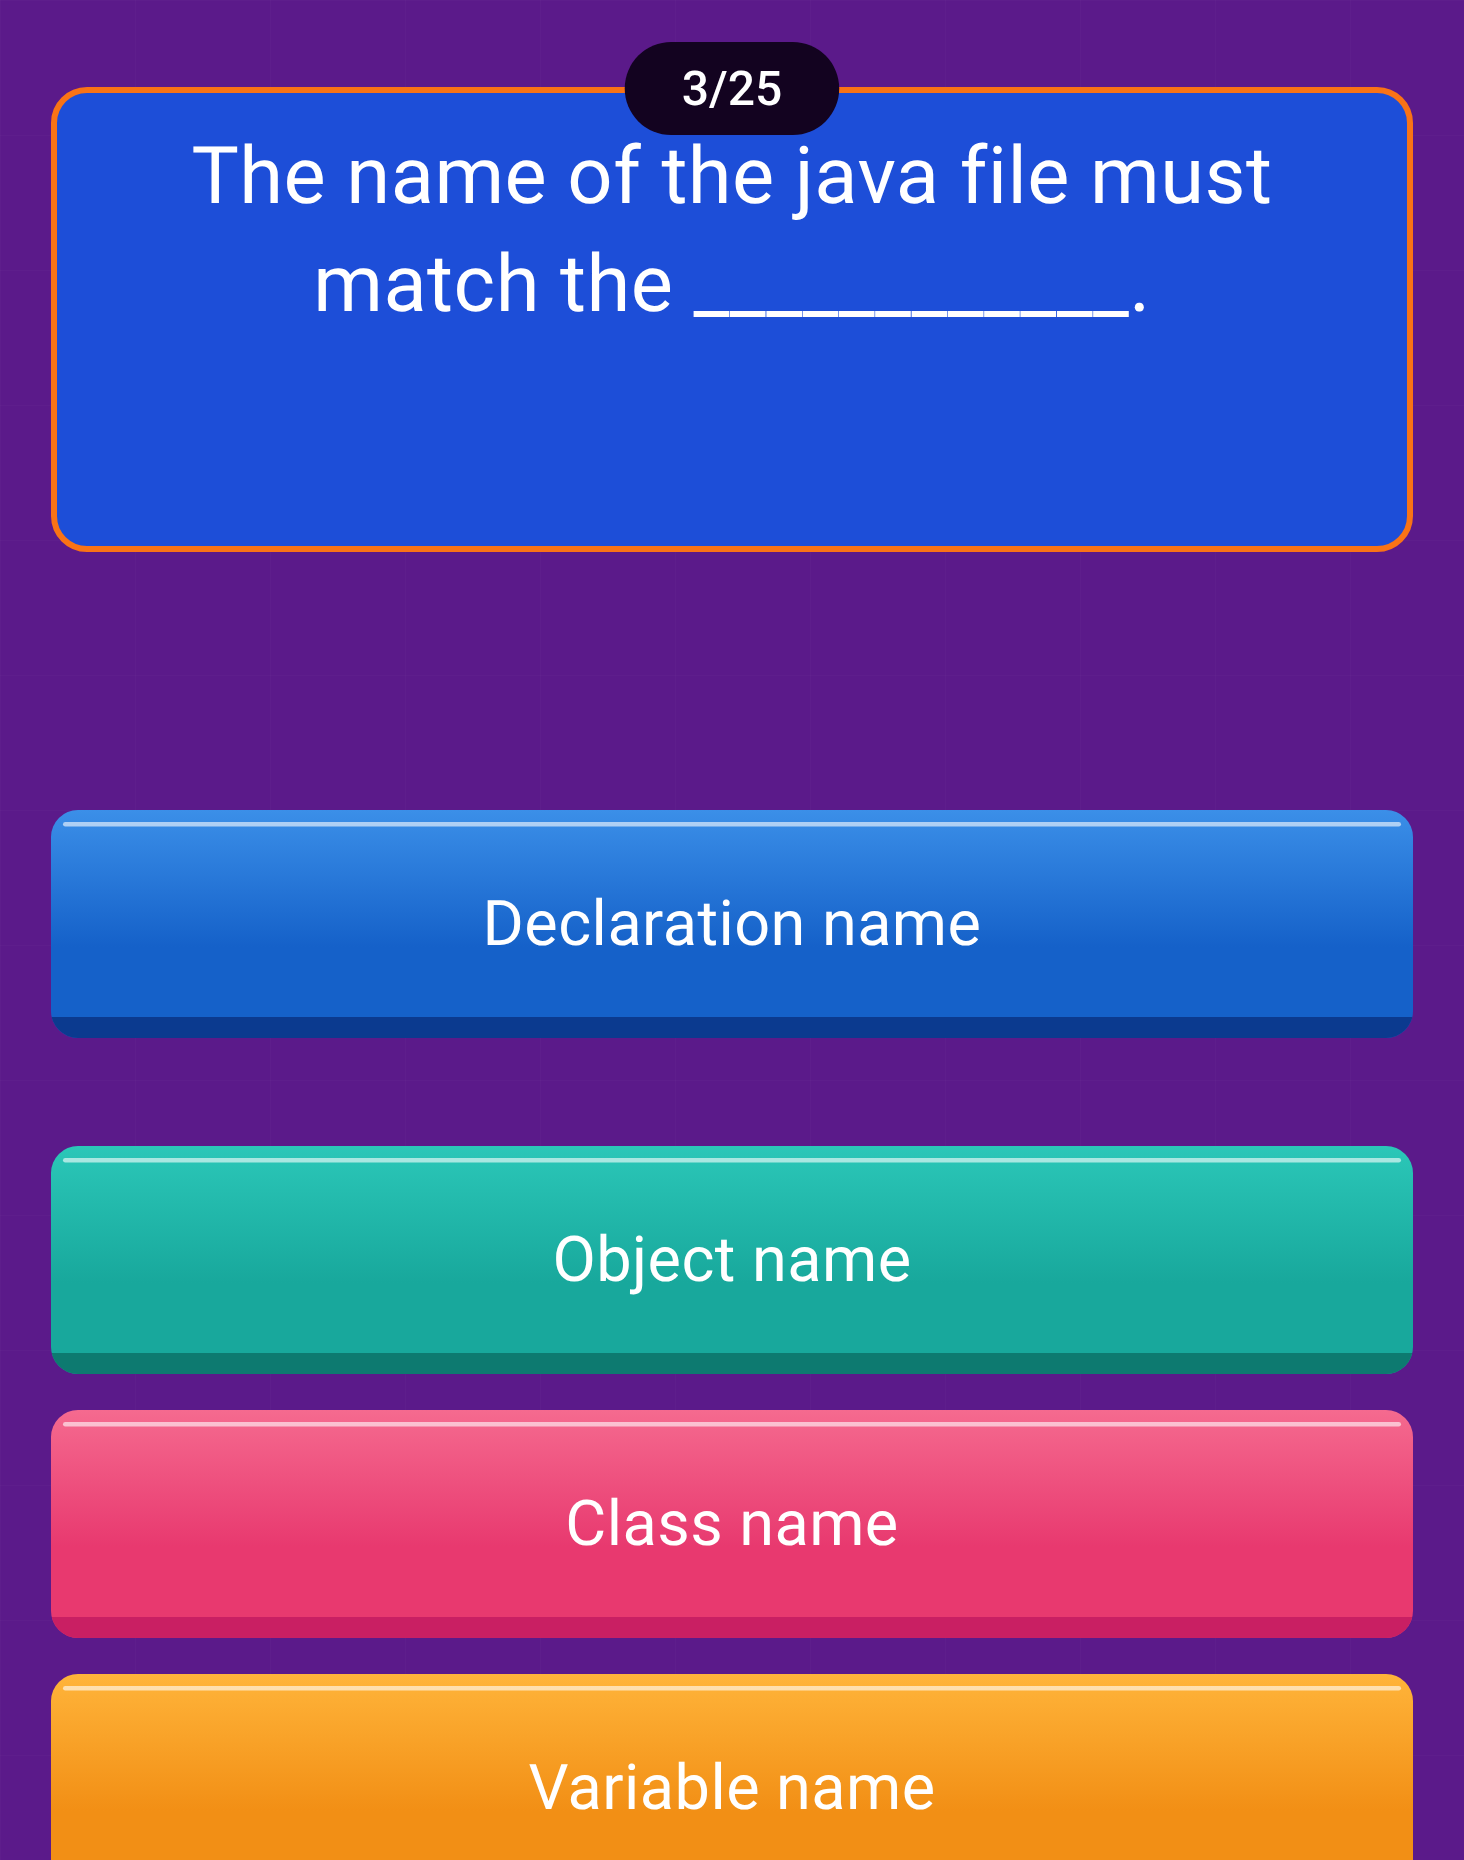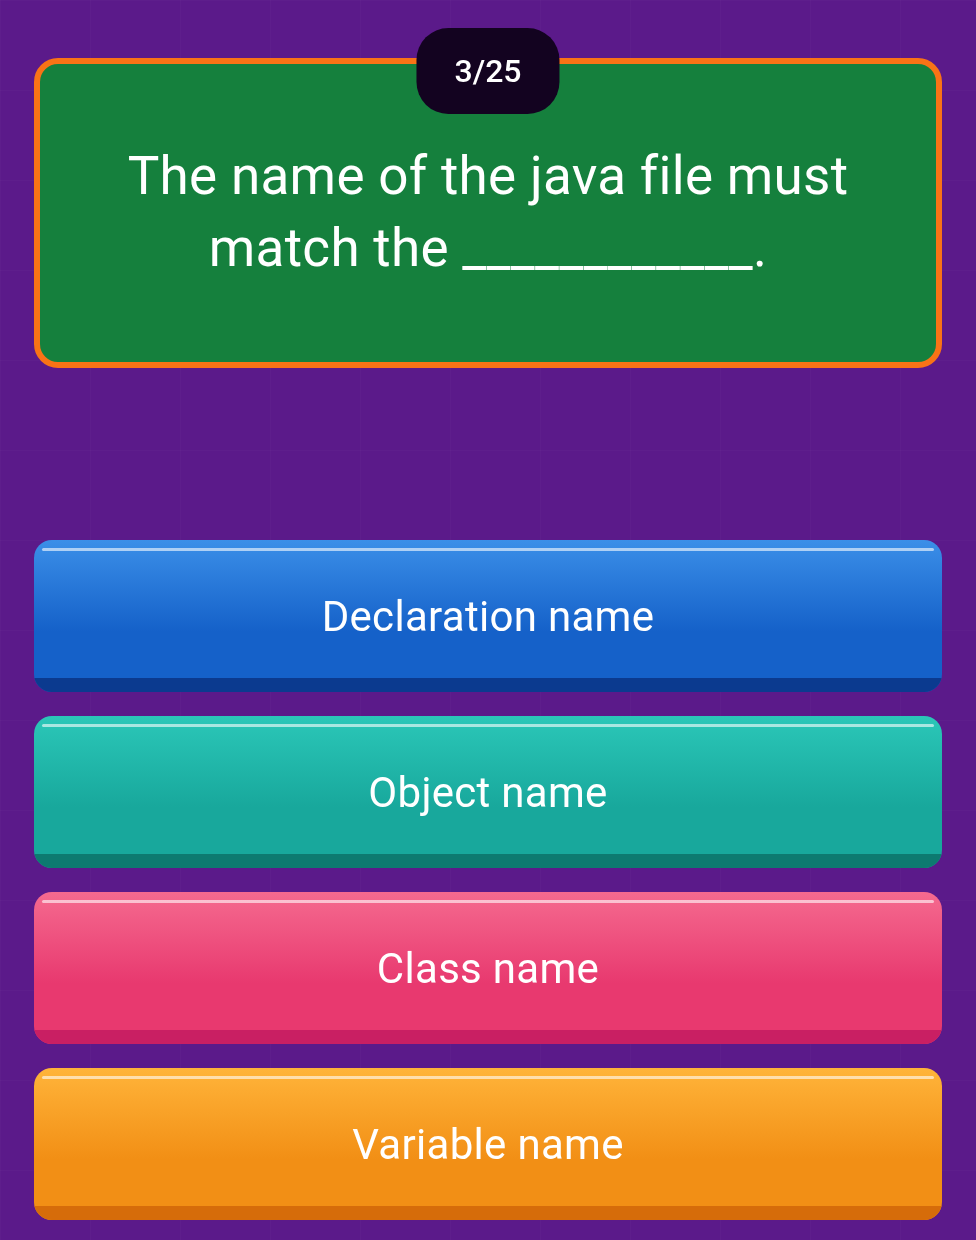--- a/index.html
+++ b/index.html
@@ -20,39 +20,39 @@
   overflow: hidden;
   position: relative;
 }
 
 .question-card {
   position: absolute;
   top: 58px;
   left: 34px;
   right: 34px;
   height: 310px;
-  background: #15803d;
-  border: 6px solid #f97316;
+  background: #1d4ed8;
+  border: 4px solid #f97316;
   border-radius: 24px;
   display: flex;
-  align-items: center;
+  align-items: flex-start;
   justify-content: center;
   padding: 20px 40px;
 }
 
 .counter-pill {
   position: absolute;
   top: 28px;
   left: 50%;
   transform: translateX(-50%);
   background: #130320;
   color: #ffffff;
   font-size: 32px;
   font-weight: 500;
-  padding: 24px 38px;
+  padding: 12px 38px;
   border-radius: 32px;
   z-index: 10;
 }
 
 .question-text {
   color: #ffffff;
   font-size: 53px;
   font-weight: 400;
   text-align: center;
   line-height: 1.35;
@@ -109,20 +109,21 @@
 
 .answer-blue {
   background: linear-gradient(180deg, #3b8fe8 0%, #1561c9 60%, #1561c9 100%);
 }
 .answer-blue::after {
   background: #0b3a8f;
 }
 
 .answer-teal {
   background: linear-gradient(180deg, #2bc7b8 0%, #18a89c 60%, #18a89c 100%);
+  margin-top: 48px;
 }
 .answer-teal::after {
   background: #0d7a70;
 }
 
 .answer-orange {
   background: linear-gradient(180deg, #ffb43a 0%, #f28f15 60%, #f28f15 100%);
 }
 .answer-orange::after {
   background: #d66c0a;

